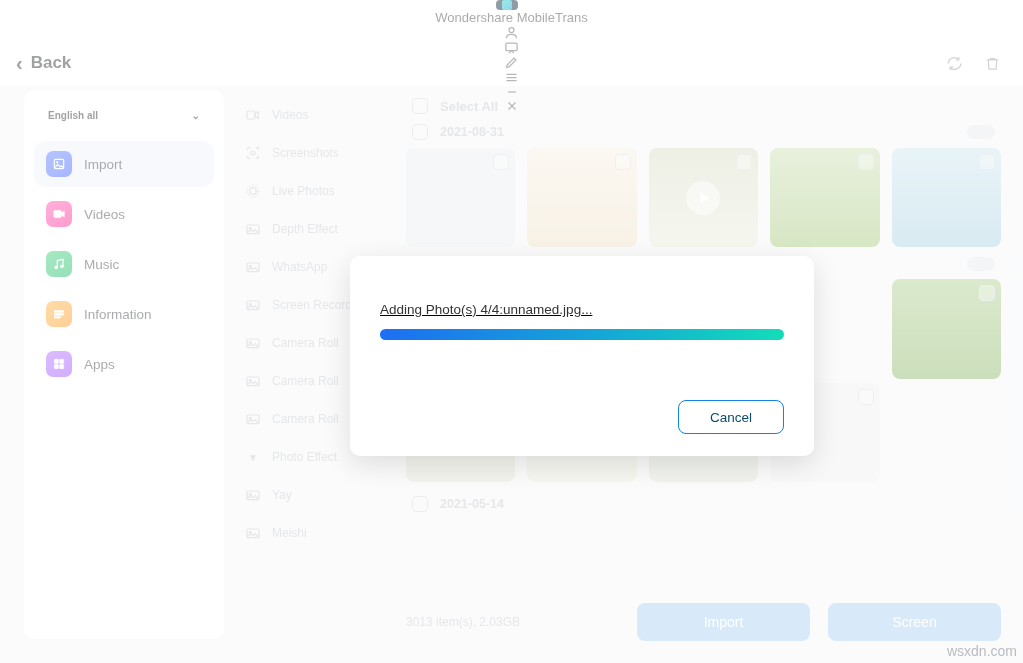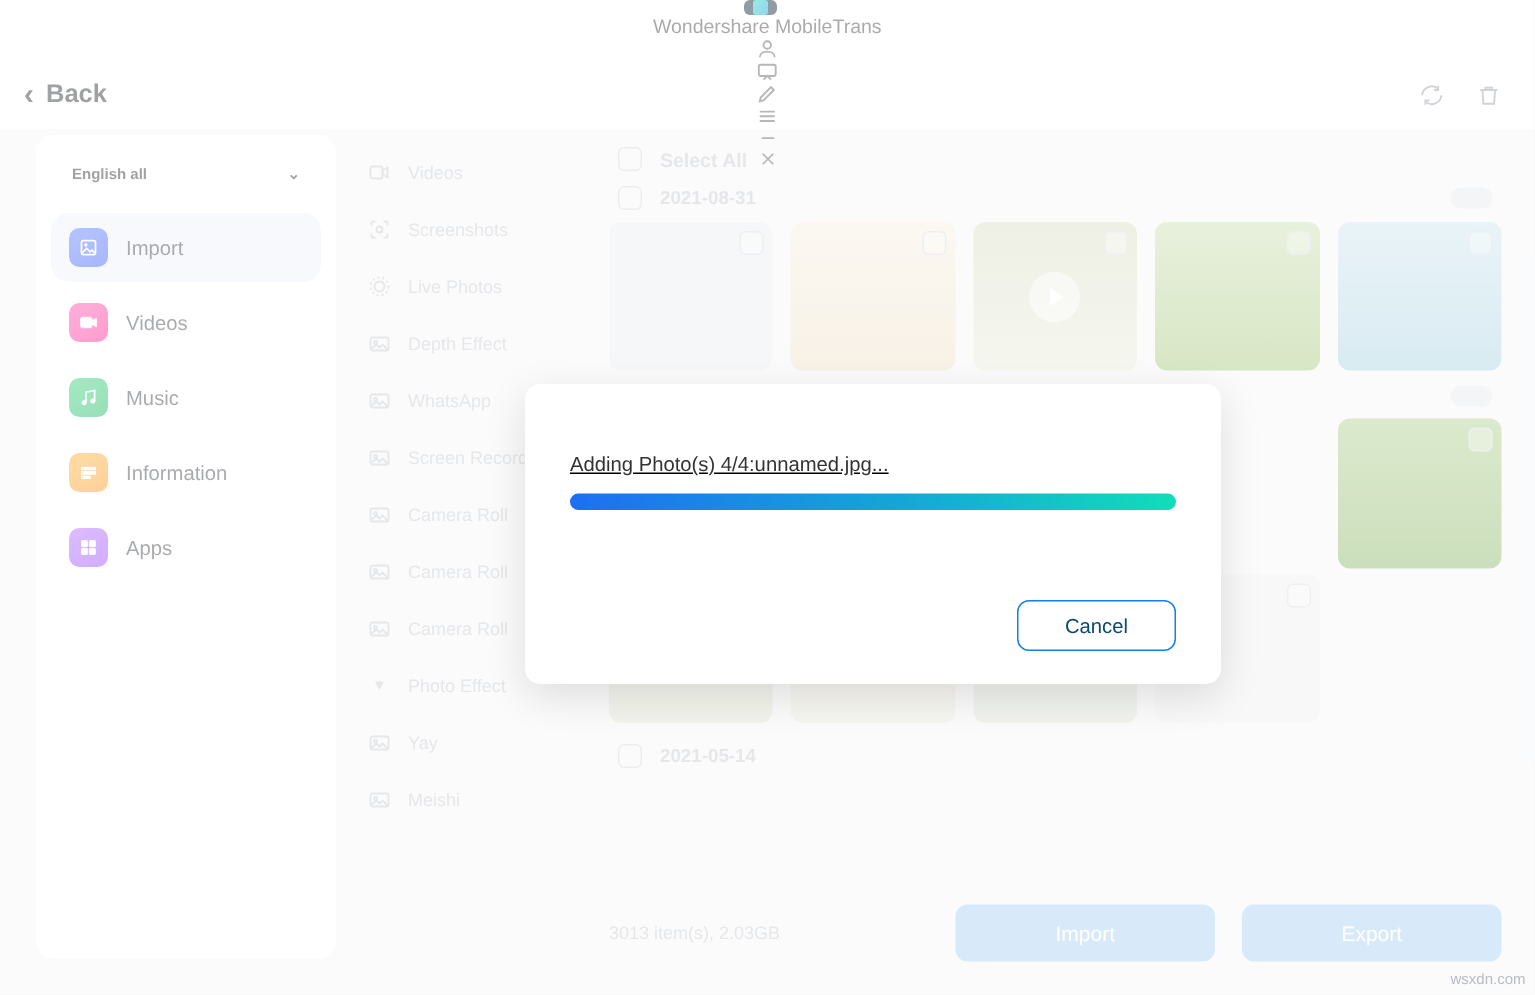--- a/index.html
+++ b/index.html
@@ -51,21 +51,21 @@
 .btn.import{background:#a9cff1;} .btn.export{background:#a9cff1;}
 
 .dim{position:absolute;inset:0;background:rgba(255,255,255,0.55);}
 
 .modal{position:absolute;top:256px;left:350px;width:464px;height:200px;background:#fff;border-radius:10px;box-shadow:0 8px 28px rgba(0,0,0,.12);padding:28px 30px;text-decoration:underline;}
 .modal .msg{font-size:13.5px;color:#333;margin:18px 0 12px;}
 .prog{height:11px;border-radius:6px;background:linear-gradient(90deg,#1d6ff2 0%,#14a7d6 55%,#12ddb9 100%);width:100%;}
 .modal .actions{position:absolute;right:30px;bottom:22px;}
 .cancel{width:106px;height:34px;border:1.5px solid #1481e6;border-radius:8px;color:#0c4a6e;background:#fff;font-size:13.5px;display:flex;align-items:center;justify-content:center;cursor:pointer;}
 
-.watermark{position:absolute;right:6px;bottom:4px;font-size:10px;color:#b8bcc2;}
+.watermark{position:absolute;right:6px;bottom:4px;font-size:14px;color:#b8bcc2;}
 </style>
 </head>
 <body>
 
 <div class="titlebar">
   <div class="logo">
       <span></span>
     </div>
   <div class="title">Wondershare MobileTrans</div>
   <div class="spacer"></div>
@@ -350,21 +350,21 @@
     </div>
     <div class="daterow" style="margin-top:-4px">
         <span class="cb"></span>
         <span>2021-05-14</span>
       </div>
 
     <div class="footer">
       <span class="footinfo">3013 item(s), 2.03GB</span>
       <div style="flex:1"></div>
       <div class="btn import">Import</div>
-      <div class="btn export">Export</div>
+      <div class="btn export">Screen</div>
     </div>
   </div>
 </div>
 
 <div class="dim"></div>
 
 <div class="modal">
   <div class="msg">Adding Photo(s) 4/4:unnamed.jpg...</div>
   <div class="prog"></div>
   <div class="actions">

